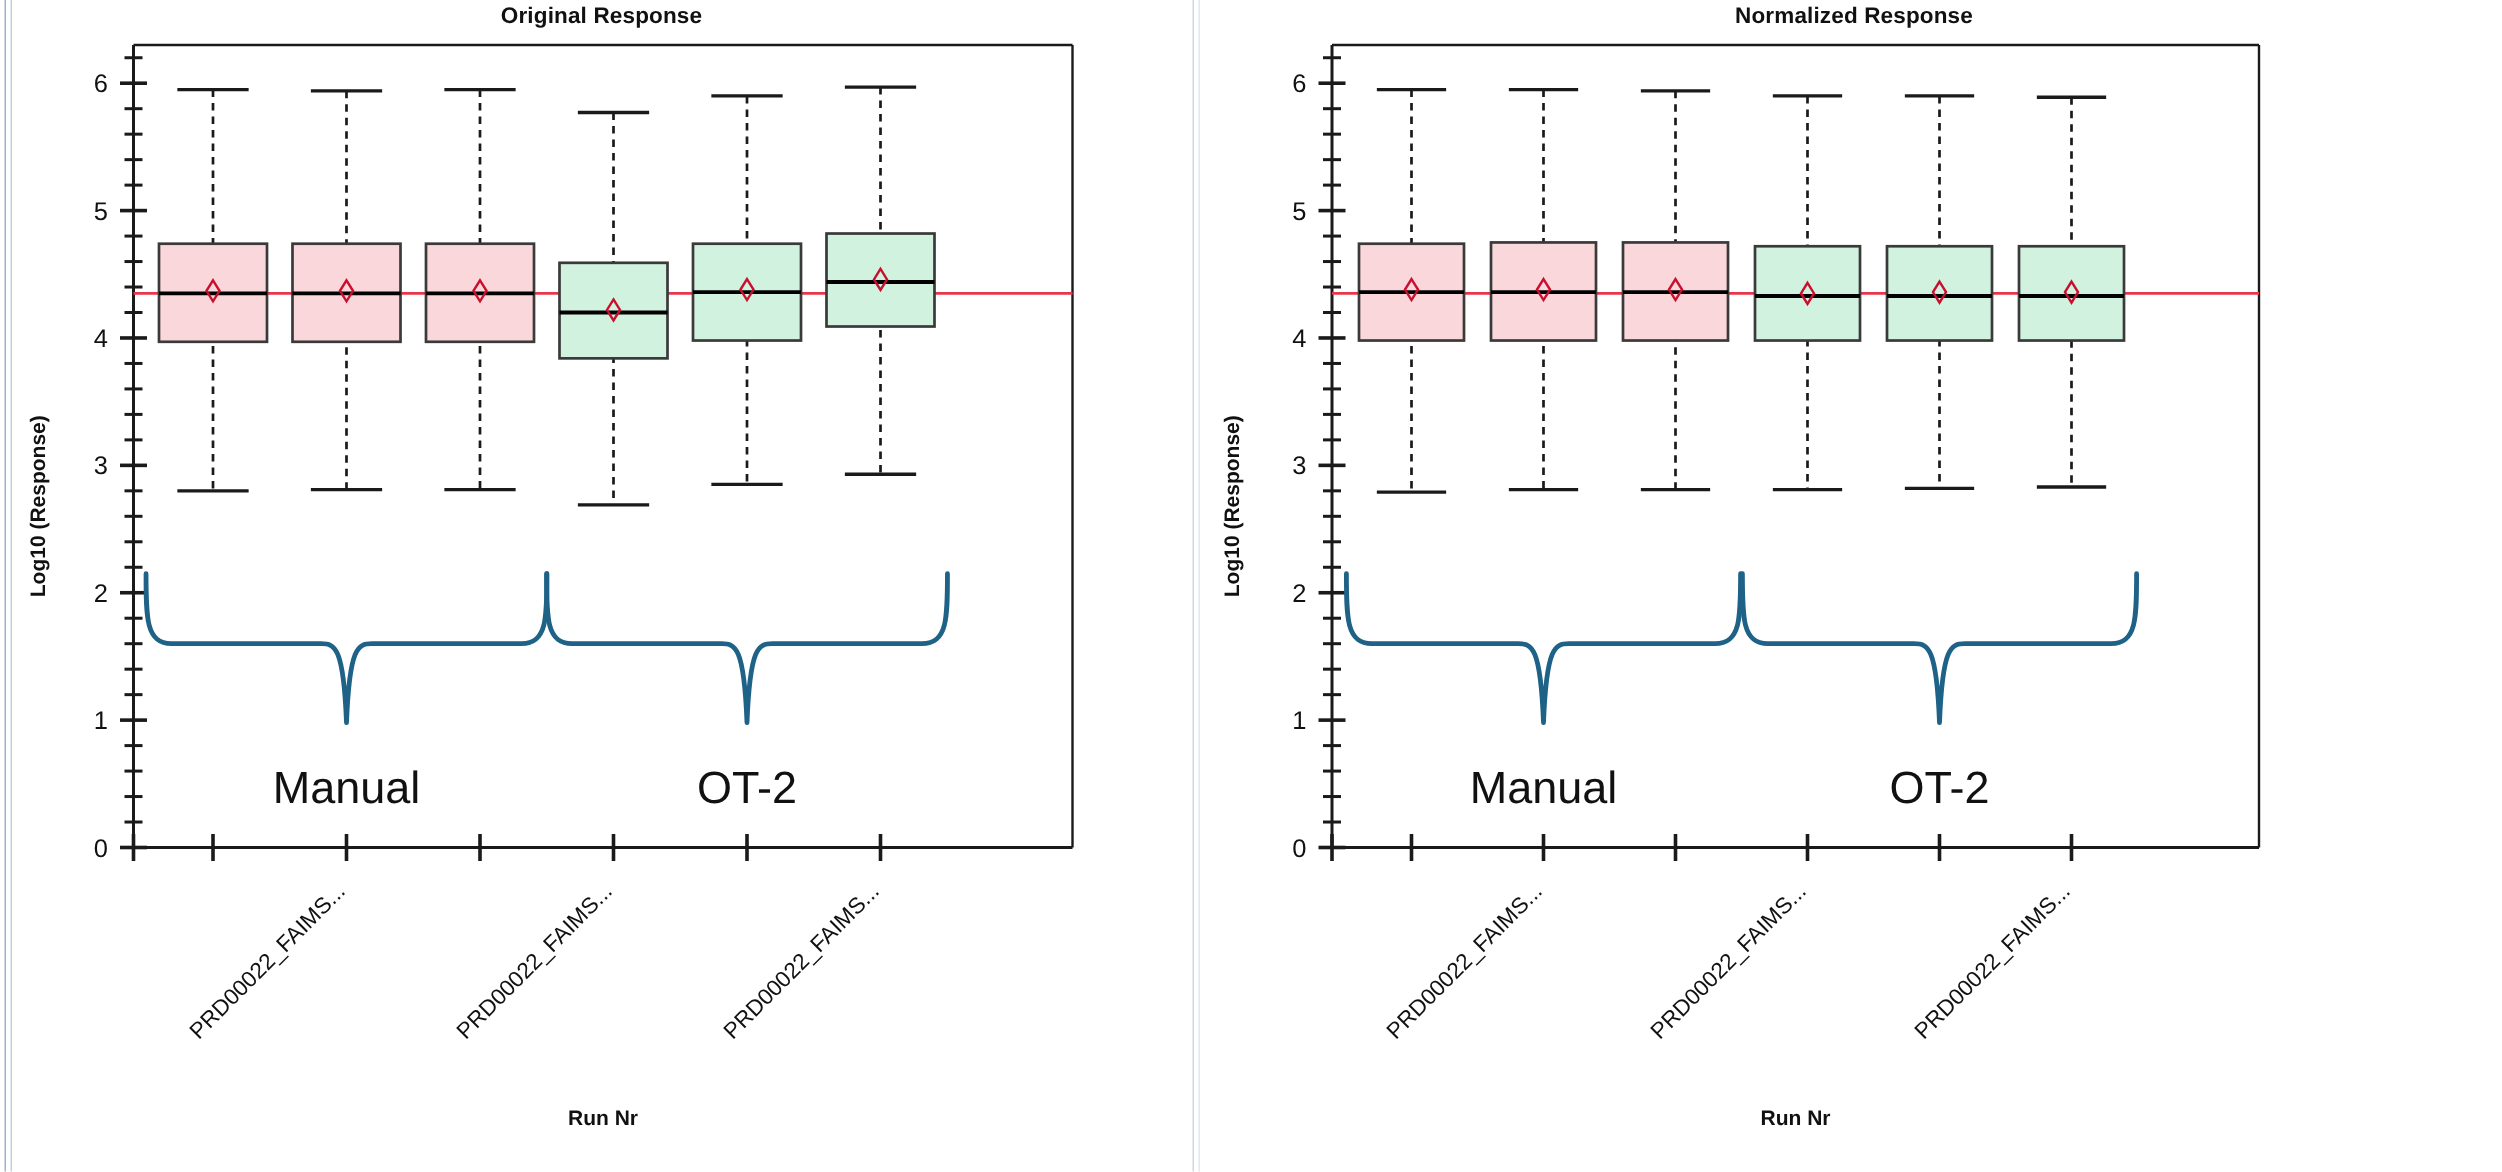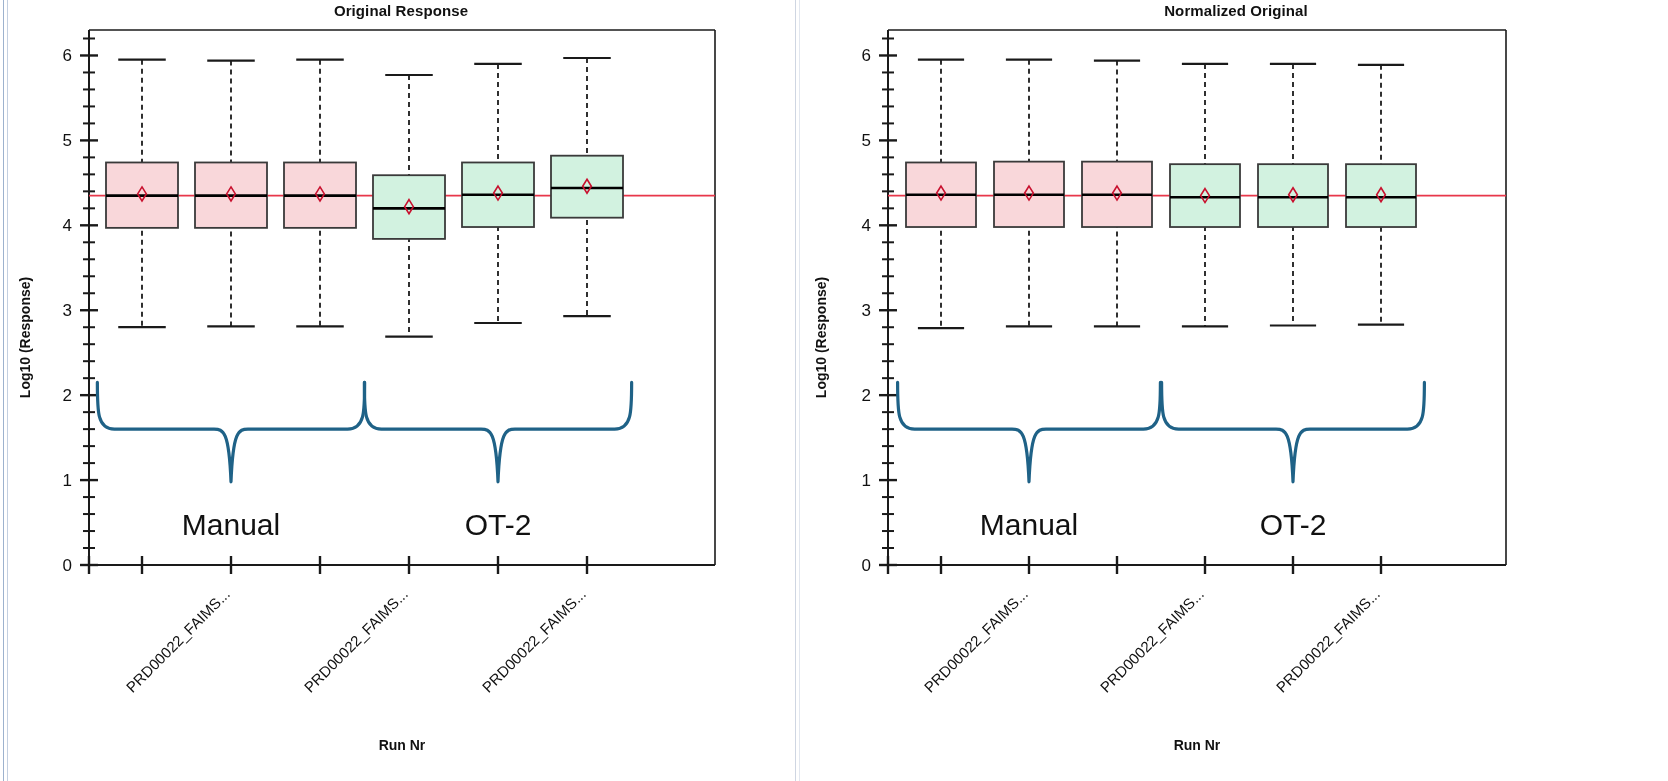--- a/index.html
+++ b/index.html
@@ -199,21 +199,21 @@
        C 490 431.1269841269841, 495.65 429.1269841269841, 505 429.1269841269841
        L 604.64 429.1269841269841
        C 621.64 429.1269841269841, 621.64 412.1269841269841, 621.64 382.42063492063494" fill="none" stroke="#1f6287" stroke-width="3.2" stroke-linecap="round" stroke-linejoin="round"></path>
             <text x="488" y="535.2777777777778" text-anchor="middle" class="group-text">OT-2</text>
           </g>
         </g>
       </svg>
   </div>
 
   <div class="panel right">
-    <div class="panel-title">Normalized Original</div>
+    <div class="panel-title">Normalized Response</div>
     <svg id="svg-1" width="860" height="781" viewBox="0 0 860 781">
         <g>
           <line x1="82" y1="30" x2="700" y2="30" stroke="#1a1a1a" stroke-width="1.6"></line>
           <line x1="700" y1="30" x2="700" y2="565" stroke="#1a1a1a" stroke-width="1.6"></line>
           <line x1="82" y1="30" x2="82" y2="565" stroke="#1a1a1a" stroke-width="2"></line>
           <line x1="82" y1="565" x2="700" y2="565" stroke="#1a1a1a" stroke-width="2"></line>
           <g>
             <line x1="73" y1="565" x2="91" y2="565" stroke="#1a1a1a" stroke-width="2.4"></line>
             <line x1="76" y1="548.015873015873" x2="88" y2="548.015873015873" stroke="#1a1a1a" stroke-width="2"></line>
             <line x1="76" y1="531.031746031746" x2="88" y2="531.031746031746" stroke="#1a1a1a" stroke-width="2"></line>

